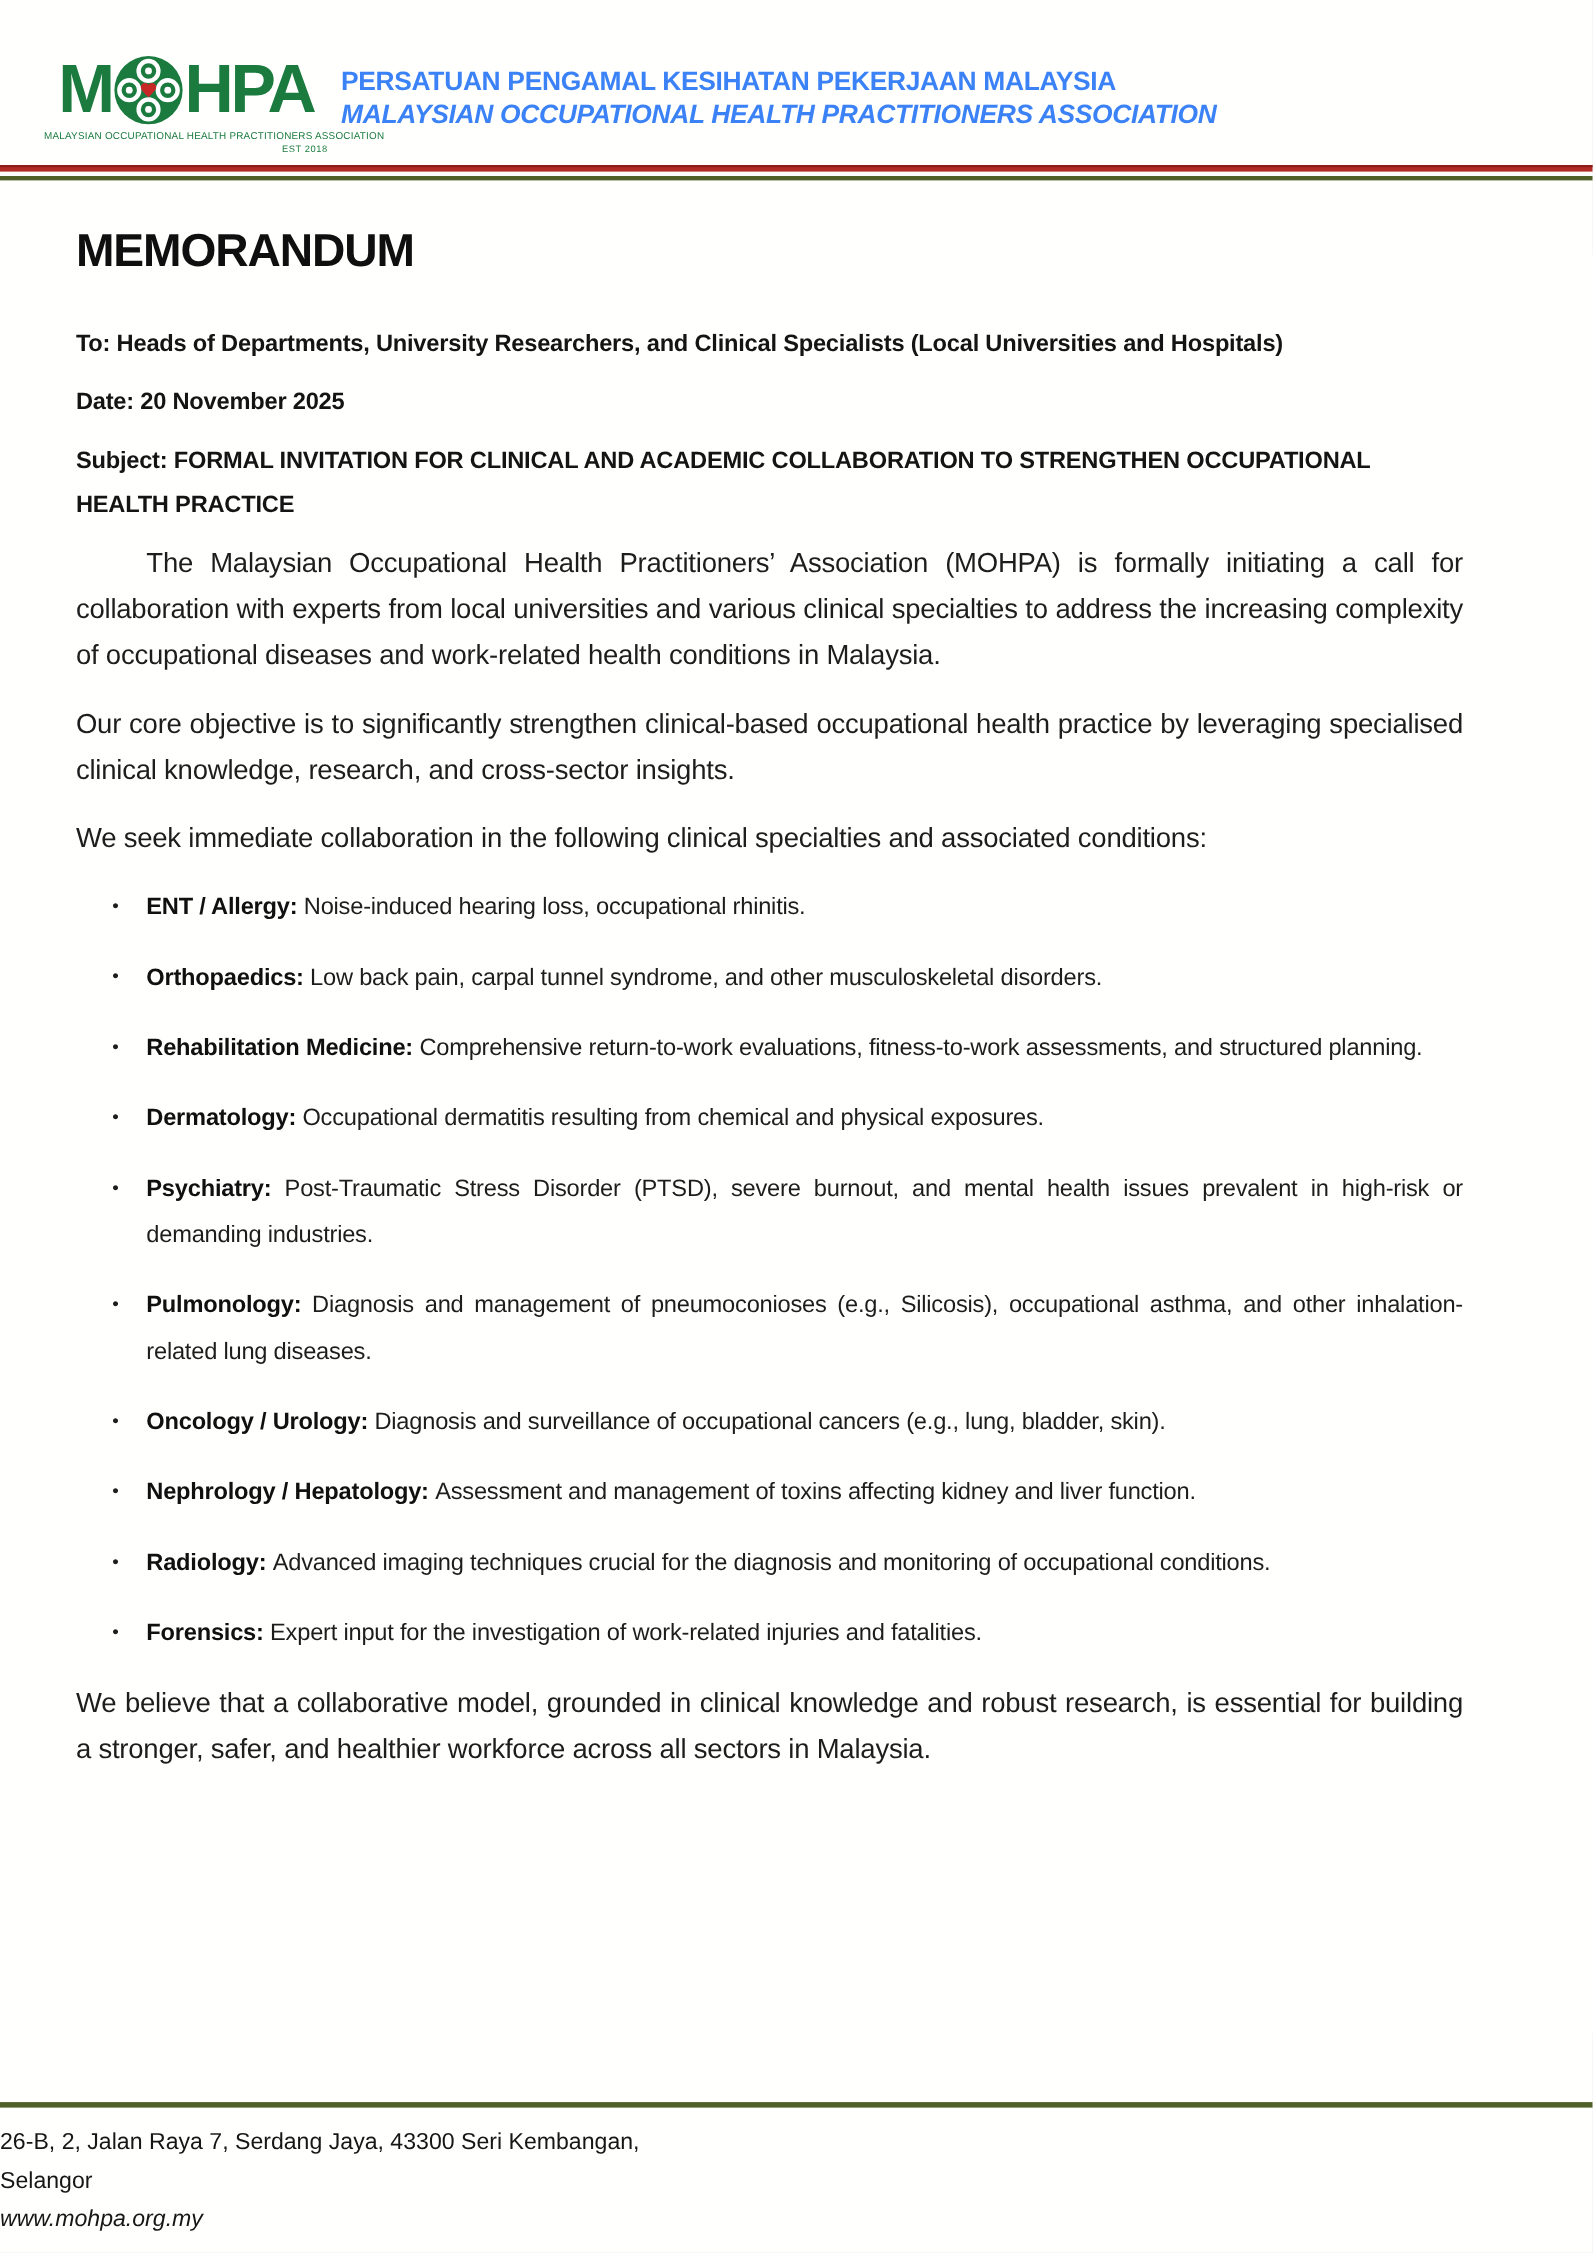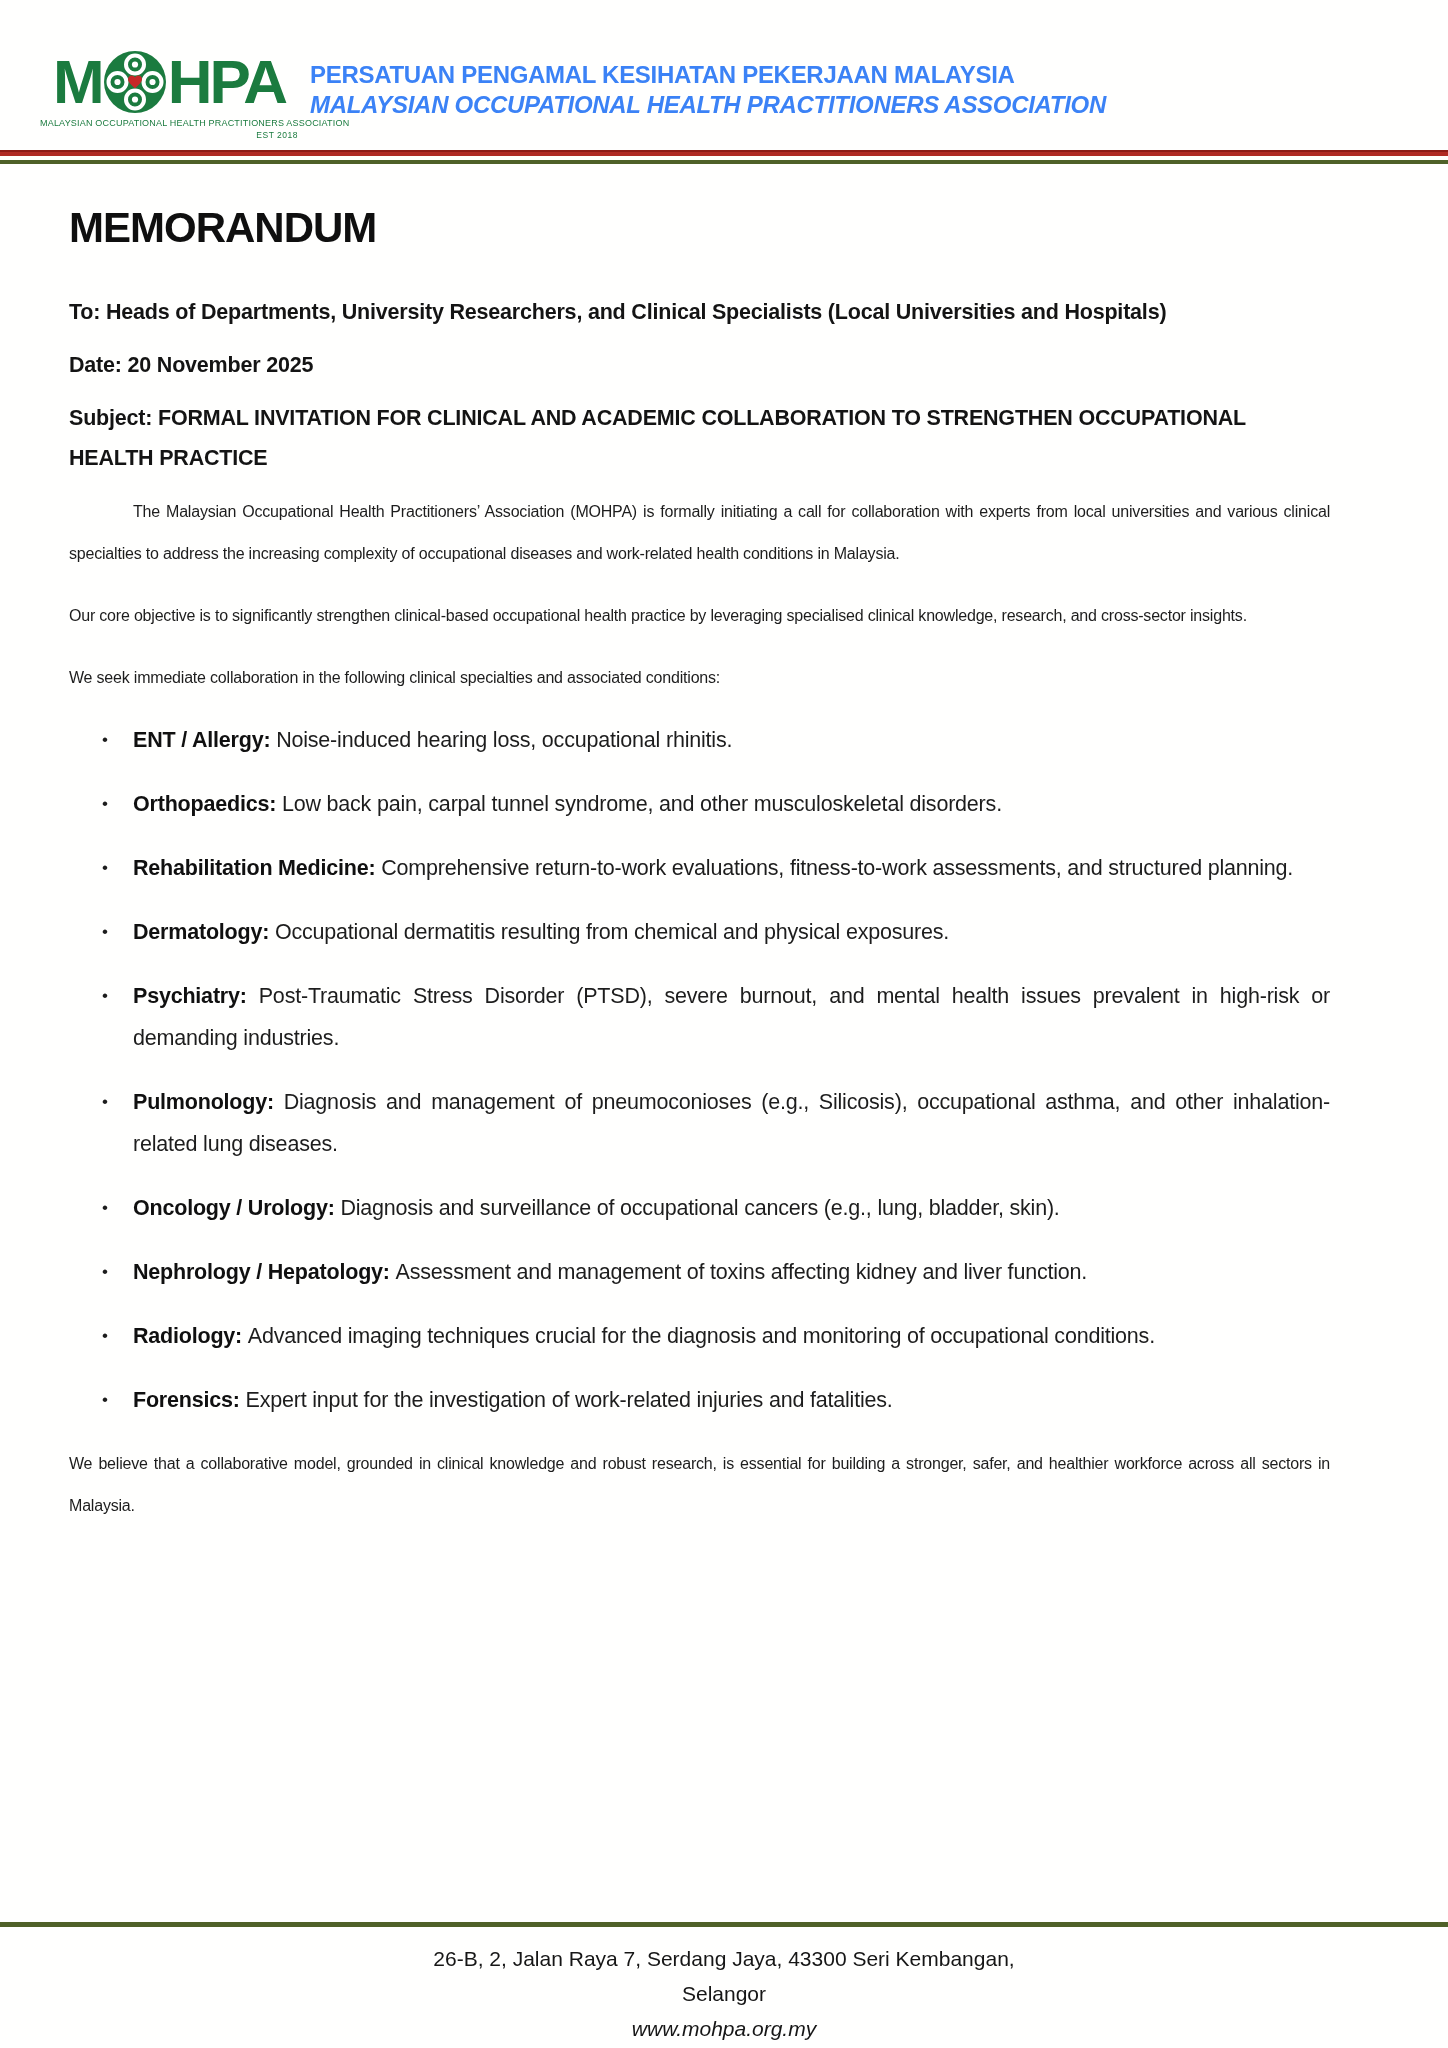--- a/index.html
+++ b/index.html
@@ -20,30 +20,30 @@
   .org-block { padding:10px 0 0 12px; font-weight:700; font-size:24px; line-height:30px; color:#3b82f6; letter-spacing:-.3px; }
   .org-block .it { font-style:italic; }
   
   .rule-red   { height:6px; background:var(--red); box-shadow: inset 0 2px 0 #8d1c17; }
   .rule-gap   { height:4px; background:transparent; }
   .rule-green { height:4px; background:var(--olive); }
   
   main { padding:24px 118px 0 69px; }
   h1.memo-title { font-size:42px; font-weight:700; letter-spacing:-1px; color:#0f0f0f; margin:16px 0 40px 0; }
   .meta { font-weight:700; font-size:21.5px; line-height:40px; color:#141414; margin-bottom:13px; letter-spacing:-.2px; }
-  .body-p { font-size:16px; line-height:42px; text-align:justify; margin-bottom:20px; letter-spacing:-.2px; }
+  .body-p { font-size:25px; line-height:42px; text-align:justify; margin-bottom:20px; letter-spacing:-.2px; }
   .indent-first { text-indent:64px; }
   .specialty-list { list-style:none; margin:2px 0 20px 0; }
   .bullet-item { position:relative; padding-left:64px; font-size:21.5px; line-height:42px; text-align:justify; margin-bottom:22px; letter-spacing:-.2px; }
   .bullet-dot { position:absolute; left:33px; top:0; font-size:17px; }
   .bullet-term { font-weight:700; color:#101010; }
   
   footer { margin-top:auto; }
   .footer-rule { height:5px; background:var(--olive); }
-  .footer-text { padding:14px 0 2px 0; text-align:center; font-size:21px; line-height:35px; color:#161616; }
+  .footer-text { padding:14px 0 13px 0; text-align:left; font-size:21px; line-height:35px; color:#161616; }
   .footer-site { font-style:italic; }
 </style>
 </head>
 <body>
 
 <div class="page" style="--green: #1b7b3f; --red: #b02b24; --olive: #4f6128; --heart: #c62828;">
 
   <div class="header-row">
     <div class="logo-block">
       <div class="logo-line">

